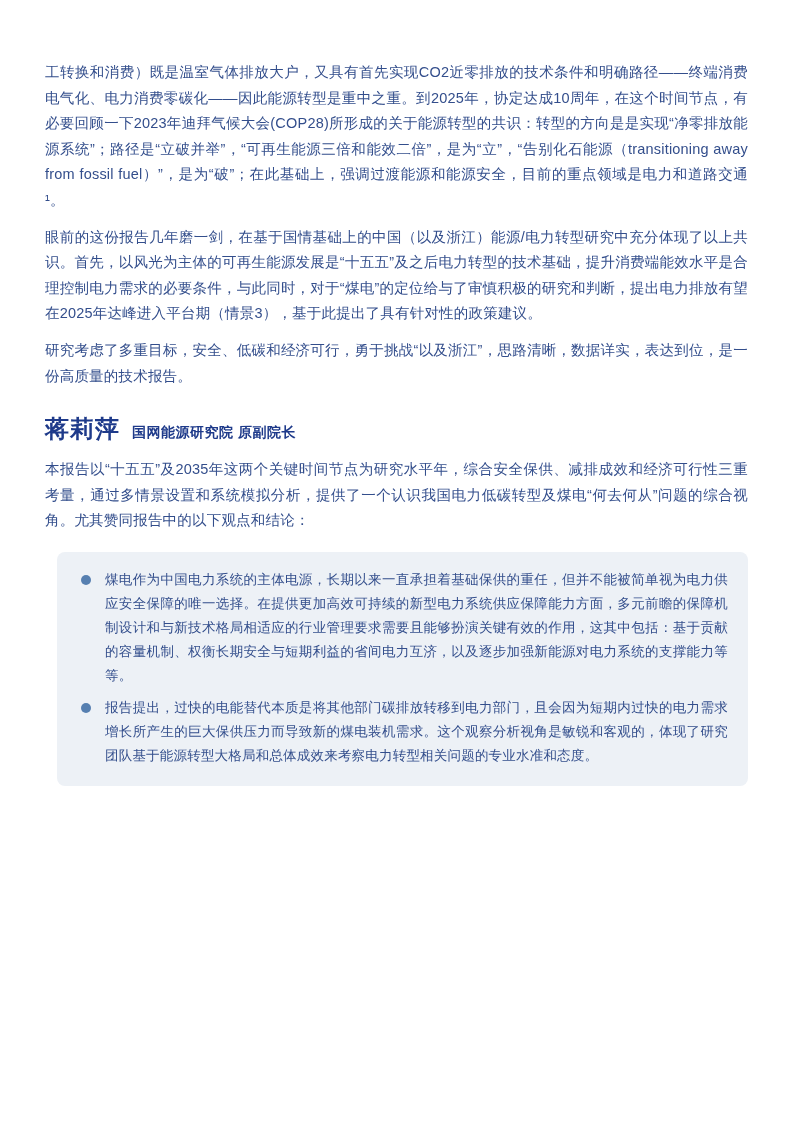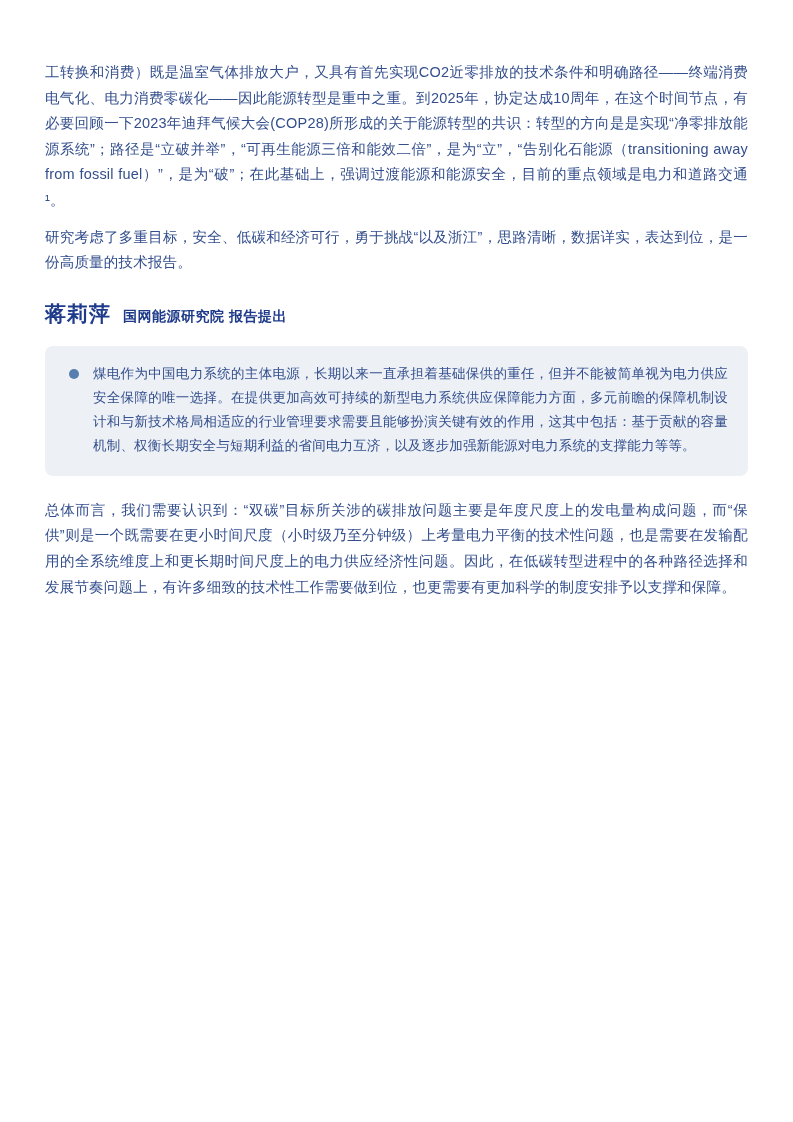--- a/index.html
+++ b/index.html
@@ -29,33 +29,33 @@
     text-align: justify;
     letter-spacing: 0.2px;
   }
   .reviewer-heading {
     margin: 24px 0 12px 0;
     display: flex;
     align-items: baseline;
     color: #1e3a8a;
   }
   .reviewer-name {
-    font-size: 21px;
+    font-size: 24px;
     font-weight: bold;
     letter-spacing: 1px;
   }
   .reviewer-title {
     font-size: 14px;
     font-weight: bold;
     margin-left: 12px;
     letter-spacing: 0.5px;
   }
   .highlight-box {
     border-radius: 8px;
-    margin: 18px 0 22px 0;
+    margin: 18px 0 22px 12px;
     padding: 16px 20px 10px 24px;
   }
   .bullet-item {
     display: flex;
     align-items: flex-start;
     margin-bottom: 8px;
   }
   .bullet-dot {
     flex: 0 0 auto;
     width: 10px;
@@ -70,31 +70,37 @@
     letter-spacing: 0.2px;
   }
 </style>
 </head>
 <body>
 
 <div class="page">
   <div class="content" style="color: rgb(51, 78, 140);">
 
     <p class="body-para">工转换和消费）既是温室气体排放大户，又具有首先实现CO2近零排放的技术条件和明确路径——终端消费电气化、电力消费零碳化——因此能源转型是重中之重。到2025年，协定达成10周年，在这个时间节点，有必要回顾一下2023年迪拜气候大会(COP28)所形成的关于能源转型的共识：转型的方向是是实现“净零排放能源系统”；路径是“立破并举”，“可再生能源三倍和能效二倍”，是为“立”，“告别化石能源（transitioning away from fossil fuel）”，是为“破”；在此基础上，强调过渡能源和能源安全，目前的重点领域是电力和道路交通¹。</p>
+    <p class="body-para">眼前的这份报告几年磨一剑，在基于国情基础上的中国（以及浙江）能源/电力转型研究中充分体现了以上共识。首先，以风光为主体的可再生能源发展是“十五五”及之后电力转型的技术基础，提升消费端能效水平是合理控制电力需求的必要条件，与此同时，对于“煤电”的定位给与了审慎积极的研究和判断，提出电力排放有望在2025年达峰进入平台期（情景3），基于此提出了具有针对性的政策建议。</p>
     <p class="body-para">研究考虑了多重目标，安全、低碳和经济可行，勇于挑战“以及浙江”，思路清晰，数据详实，表达到位，是一份高质量的技术报告。</p>
 
     <div class="reviewer-heading">
       <span class="reviewer-name">蒋莉萍</span>
-      <span class="reviewer-title">国网能源研究院 报告提出</span>
+      <span class="reviewer-title">国网能源研究院 原副院长</span>
     </div>
 
+    <p class="body-para">本报告以“十五五”及2035年这两个关键时间节点为研究水平年，综合安全保供、减排成效和经济可行性三重考量，通过多情景设置和系统模拟分析，提供了一个认识我国电力低碳转型及煤电“何去何从”问题的综合视角。尤其赞同报告中的以下观点和结论：</p>
 
     <div class="highlight-box" style="background: rgb(237, 241, 246);">
       <div class="bullet-item">
         <span class="bullet-dot" style="background: rgb(86, 127, 176);"></span>
         <span class="bullet-text">煤电作为中国电力系统的主体电源，长期以来一直承担着基础保供的重任，但并不能被简单视为电力供应安全保障的唯一选择。在提供更加高效可持续的新型电力系统供应保障能力方面，多元前瞻的保障机制设计和与新技术格局相适应的行业管理要求需要且能够扮演关键有效的作用，这其中包括：基于贡献的容量机制、权衡长期安全与短期利益的省间电力互济，以及逐步加强新能源对电力系统的支撑能力等等。</span>
+      </div>
+      <div class="bullet-item">
+        <span class="bullet-dot" style="background: rgb(86, 127, 176);"></span>
+        <span class="bullet-text">报告提出，过快的电能替代本质是将其他部门碳排放转移到电力部门，且会因为短期内过快的电力需求增长所产生的巨大保供压力而导致新的煤电装机需求。这个观察分析视角是敏锐和客观的，体现了研究团队基于能源转型大格局和总体成效来考察电力转型相关问题的专业水准和态度。</span>
       </div>
     </div>
 
     <p class="body-para">总体而言，我们需要认识到：“双碳”目标所关涉的碳排放问题主要是年度尺度上的发电量构成问题，而“保供”则是一个既需要在更小时间尺度（小时级乃至分钟级）上考量电力平衡的技术性问题，也是需要在发输配用的全系统维度上和更长期时间尺度上的电力供应经济性问题。因此，在低碳转型进程中的各种路径选择和发展节奏问题上，有许多细致的技术性工作需要做到位，也更需要有更加科学的制度安排予以支撑和保障。</p>
 
   </div>
 </div>
 
 </body></html>

